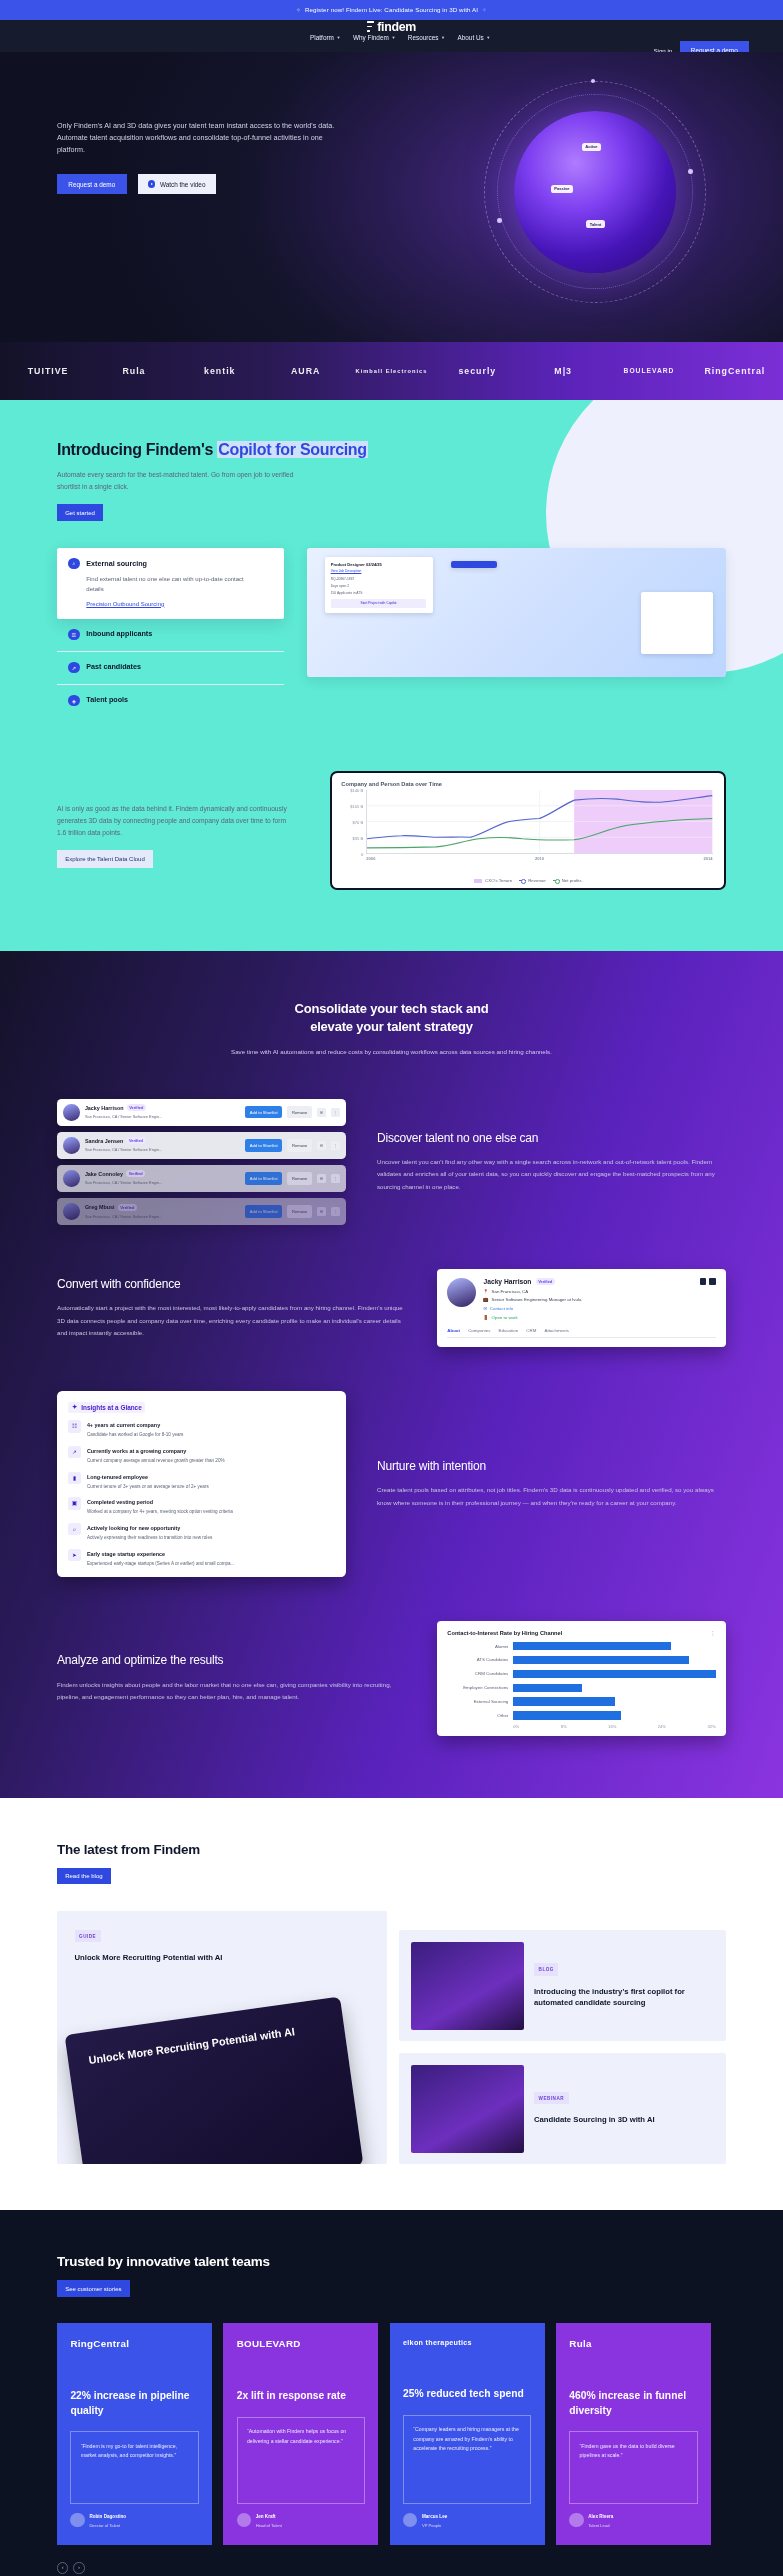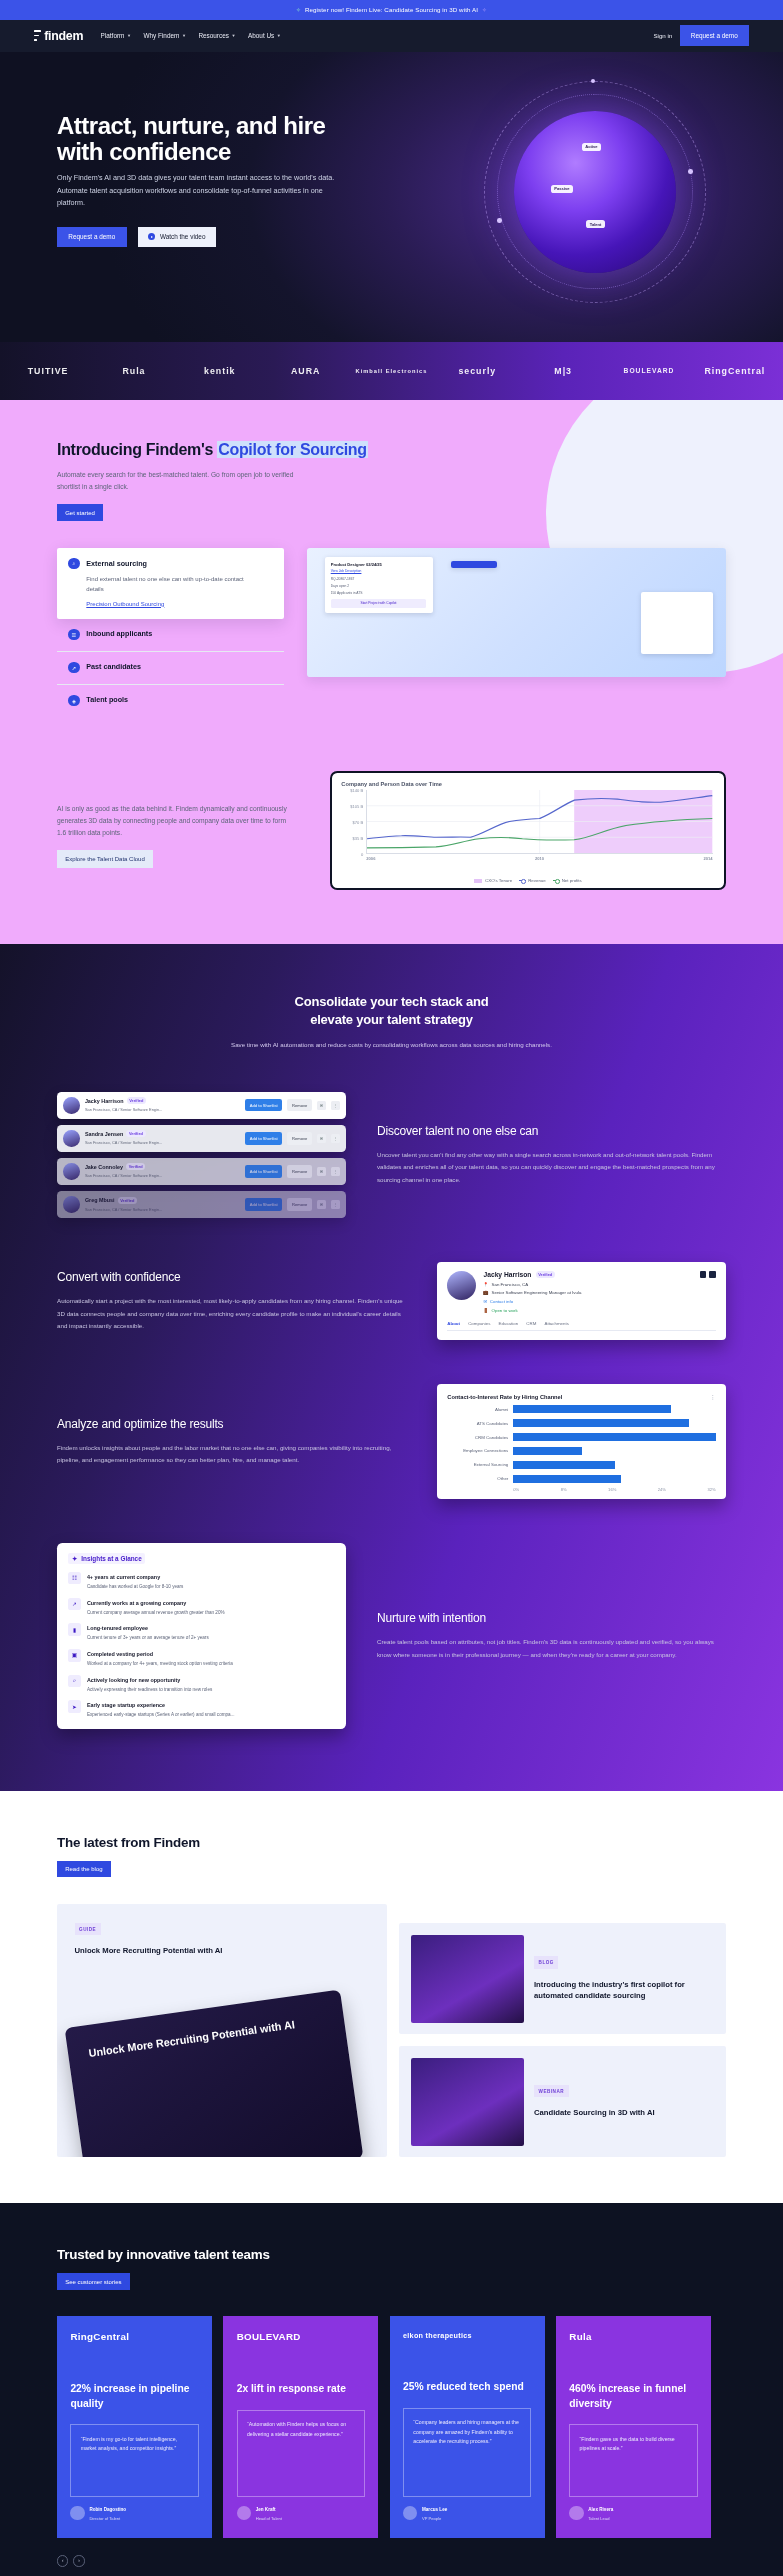--- a/index.html
+++ b/index.html
@@ -6,21 +6,21 @@
   body{width:783px;background:#0d1222;font-family:"Liberation Sans",sans-serif;-webkit-font-smoothing:antialiased;}
   a{text-decoration:none;color:inherit;}
 
   
   .banner{height:19.6px;background:#3b53e8;display:flex;align-items:center;justify-content:center;gap:4.1px;}
   .banner-text{color:#fff;font-size:6.2px;letter-spacing:0.1px;}
   .spark{color:#8ef0c4;font-size:5.7px;}
   .spark2{color:#b9a0ff;font-size:5.7px;}
 
   
-  .nav{height:32px;background:#161b2d;display:flex;align-items:center;padding:0 34px;}
+  .nav{height:32px;background:#161b2d;display:flex;align-items:center;padding:0 34px;flex-direction:column;}
   .logo{display:flex;align-items:center;gap:3.6px;}
   .logo-mark{width:6.7px;height:10.3px;display:flex;flex-direction:column;justify-content:space-between;}
   .logo-mark i{display:block;height:1.5px;background:#fff;border-radius:0.5px;}
   .logo-mark i:nth-child(1){width:6.7px;}
   .logo-mark i:nth-child(2){width:5.2px;}
   .logo-mark i:nth-child(3){width:2.6px;}
   .logo-word{color:#fff;font-size:12.4px;font-weight:700;letter-spacing:-0.3px;}
   .nav-links{display:flex;align-items:center;gap:12.4px;margin-left:17.5px;}
   .nav-item{color:#e9ebf4;font-size:6.4px;display:flex;align-items:center;gap:2.6px;cursor:pointer;}
   .caret{font-size:4.1px;opacity:.85;}
@@ -47,21 +47,21 @@
        box-shadow:0 0 46px rgba(140,80,255,.55);}
   .orb-dot{position:absolute;width:4.6px;height:4.6px;border-radius:50%;background:#d6c3ff;}
   .orb-chip{position:absolute;background:rgba(255,255,255,.92);border-radius:2.6px;padding:1.5px 3.6px;font-size:4.1px;color:#2b1a55;font-weight:700;}
 
   
   .logostrip{height:58px;display:flex;align-items:center;gap:0;padding:0 5.2px;overflow:hidden;
       background:linear-gradient(90deg,#141229 0%,#2a1a55 35%,#5a23b8 72%,#7b2fd6 100%);}
   .logostrip .lg{flex:1;text-align:center;color:#fff;font-size:8.8px;letter-spacing:1px;opacity:.92;white-space:nowrap;font-weight:600;}
 
   
-  .light{background:#f0abfc;padding:40px 57px 5px 57px;position:relative;overflow:hidden;}
+  .light{background:#5eead4;padding:40px 57px 12px 57px;position:relative;overflow:hidden;}
   .light:before{content:"";position:absolute;right:-82px;top:-46px;width:319px;height:319px;border-radius:50%;background:#eef1fd;}
   .light-in{position:relative;z-index:2;}
   .h2-dark{font-size:16px;font-weight:700;color:#10162b;letter-spacing:-0.3px;line-height:1.25;}
   .hl{color:#2f49e0;background:#cfe0fb;padding:0 1px;}
   .sub-gray{color:#5d6479;font-size:6.7px;line-height:1.8;margin-top:9.3px;max-width:237px;}
   .btn-blue-sm{background:#2f49e0;color:#fff;font-size:6px;padding:5.2px 8.2px;margin-top:11.3px;display:inline-block;}
 
   .copilot-row{display:flex;gap:23px;margin-top:27px;align-items:flex-start;}
   .acc{width:227px;}
   .acc-open{background:#fff;box-shadow:0 4.1px 14.4px rgba(20,25,60,.13);border-radius:2.1px;padding:10.3px 11.3px 11.3px 11.3px;}
@@ -229,24 +229,20 @@
     <div class="orb-ring r2"></div>
     <div class="orb-core"></div>
     <div class="orb-dot" style="left:48%;top:-2.1px"></div>
     <div class="orb-dot" style="left:92%;top:40%"></div>
     <div class="orb-dot" style="left:6%;top:62%"></div>
     <div class="orb-chip" style="left:44%;top:28%">Active</div>
     <div class="orb-chip" style="left:30%;top:47%">Passive</div>
     <div class="orb-chip" style="left:46%;top:63%">Talent</div>
   </div>
   <div class="hero-inner">
-    <h1>
-      <span>Attract, nurture, and hire</span><br>
-      <span>with confidence</span>
-    </h1>
     <p>Only Findem's AI and 3D data gives your talent team instant access to the world's data. Automate talent acquisition workflows and consolidate top-of-funnel activities in one platform.</p>
     <div class="hero-cta">
       <button class="btn btn-primary">Request a demo</button>
       <button class="btn btn-white">
         <span class="play"></span>
         <span>Watch the video</span>
       </button>
     </div>
   </div>
 </div>
@@ -467,78 +463,20 @@
           <span class="tab">Attachments</span>
         </div>
       </div>
     </div>
     <div class="fcopy">
       <h3>Convert with confidence</h3>
       <p>Automatically start a project with the most interested, most likely-to-apply candidates from any hiring channel. Findem's unique 3D data connects people and company data over time, enriching every candidate profile to make an individual's career details and impact instantly accessible.</p>
     </div>
   </div>
 
-  <div class="frow rev">
-    <div class="fvis">
-      <div class="barcard">
-        <div class="bc-head">
-          <span class="bc-title">Contact-to-Interest Rate by Hiring Channel</span>
-          <span style="color:#8b93a6;font-size:5.7px">⋮</span>
-        </div>
-        <div class="bar-row">
-          <span class="bar-lab">Alumni</span>
-          <span class="bar-track">
-              <span class="bar-fill" style="display:block;width:78%"></span>
-            </span>
-        </div>
-        <div class="bar-row">
-          <span class="bar-lab">ATS Candidates</span>
-          <span class="bar-track">
-              <span class="bar-fill" style="display:block;width:87%"></span>
-            </span>
-        </div>
-        <div class="bar-row">
-          <span class="bar-lab">CRM Candidates</span>
-          <span class="bar-track">
-              <span class="bar-fill" style="display:block;width:100%"></span>
-            </span>
-        </div>
-        <div class="bar-row">
-          <span class="bar-lab">Employee Connections</span>
-          <span class="bar-track">
-              <span class="bar-fill" style="display:block;width:34%"></span>
-            </span>
-        </div>
-        <div class="bar-row">
-          <span class="bar-lab">External Sourcing</span>
-          <span class="bar-track">
-              <span class="bar-fill" style="display:block;width:50%"></span>
-            </span>
-        </div>
-        <div class="bar-row">
-          <span class="bar-lab">Other</span>
-          <span class="bar-track">
-              <span class="bar-fill" style="display:block;width:53%"></span>
-            </span>
-        </div>
-        <div class="bar-axis">
-          <span>0%</span>
-          <span>8%</span>
-          <span>16%</span>
-          <span>24%</span>
-          <span>32%</span>
-        </div>
-      </div>
-    </div>
-    <div class="fcopy">
-      <h3>Analyze and optimize the results</h3>
-      <p>Findem unlocks insights about people and the labor market that no one else can, giving companies visibility into recruiting, pipeline, and engagement performance so they can better plan, hire, and manage talent.</p>
-    </div>
-  </div>
-
   <div class="frow">
     <div class="fvis">
       <div class="insights">
         <span class="ins-h">
           <span>✦</span>
           <span>Insights at a Glance</span>
         </span>
         <div class="ins-item">
           <span class="ins-ic">☷</span>
           <span><span class="ins-t">4+ years at current company</span><br><span class="ins-d">Candidate has worked at Google for 8-10 years</span></span>
@@ -561,20 +499,78 @@
         </div>
         <div class="ins-item">
           <span class="ins-ic">➤</span>
           <span><span class="ins-t">Early stage startup experience</span><br><span class="ins-d">Experienced early-stage startups (Series A or earlier) and small compa...</span></span>
         </div>
       </div>
     </div>
     <div class="fcopy">
       <h3>Nurture with intention</h3>
       <p>Create talent pools based on attributes, not job titles. Findem's 3D data is continuously updated and verified, so you always know where someone is in their professional journey — and when they're ready for a career at your company.</p>
+    </div>
+  </div>
+
+  <div class="frow rev">
+    <div class="fvis">
+      <div class="barcard">
+        <div class="bc-head">
+          <span class="bc-title">Contact-to-Interest Rate by Hiring Channel</span>
+          <span style="color:#8b93a6;font-size:5.7px">⋮</span>
+        </div>
+        <div class="bar-row">
+          <span class="bar-lab">Alumni</span>
+          <span class="bar-track">
+              <span class="bar-fill" style="display:block;width:78%"></span>
+            </span>
+        </div>
+        <div class="bar-row">
+          <span class="bar-lab">ATS Candidates</span>
+          <span class="bar-track">
+              <span class="bar-fill" style="display:block;width:87%"></span>
+            </span>
+        </div>
+        <div class="bar-row">
+          <span class="bar-lab">CRM Candidates</span>
+          <span class="bar-track">
+              <span class="bar-fill" style="display:block;width:100%"></span>
+            </span>
+        </div>
+        <div class="bar-row">
+          <span class="bar-lab">Employee Connections</span>
+          <span class="bar-track">
+              <span class="bar-fill" style="display:block;width:34%"></span>
+            </span>
+        </div>
+        <div class="bar-row">
+          <span class="bar-lab">External Sourcing</span>
+          <span class="bar-track">
+              <span class="bar-fill" style="display:block;width:50%"></span>
+            </span>
+        </div>
+        <div class="bar-row">
+          <span class="bar-lab">Other</span>
+          <span class="bar-track">
+              <span class="bar-fill" style="display:block;width:53%"></span>
+            </span>
+        </div>
+        <div class="bar-axis">
+          <span>0%</span>
+          <span>8%</span>
+          <span>16%</span>
+          <span>24%</span>
+          <span>32%</span>
+        </div>
+      </div>
+    </div>
+    <div class="fcopy">
+      <h3>Analyze and optimize the results</h3>
+      <p>Findem unlocks insights about people and the labor market that no one else can, giving companies visibility into recruiting, pipeline, and engagement performance so they can better plan, hire, and manage talent.</p>
     </div>
   </div>
 </div>
 
 <div class="latest">
   <h2>The latest from Findem</h2>
   <button class="btn btn-blue-sm">Read the blog</button>
   <div class="blogs">
     <div class="blogL">
       <span class="tagpill">GUIDE</span>

